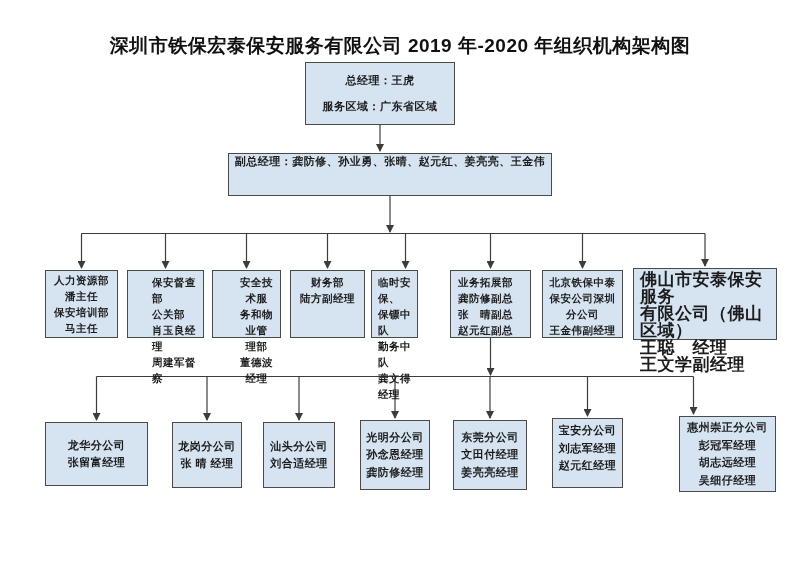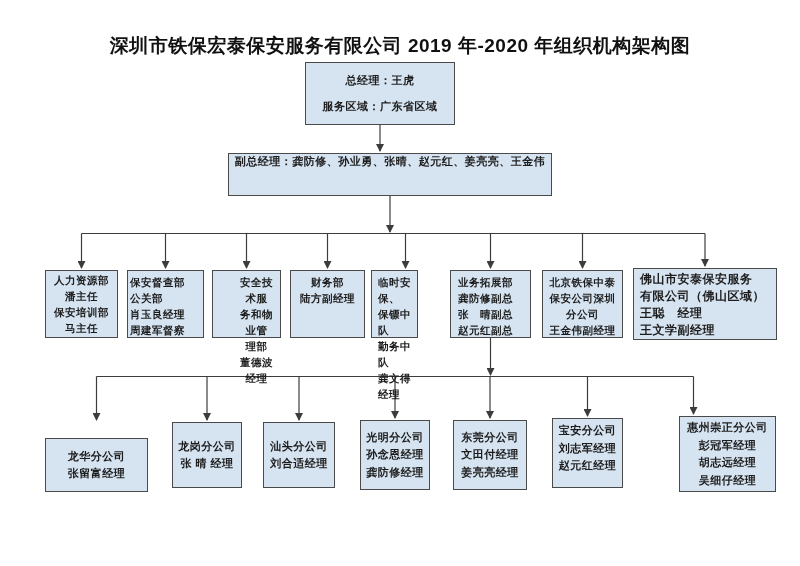--- a/index.html
+++ b/index.html
@@ -44,32 +44,32 @@
 
   
   .gm   { left: 305px; top: 62px;  width: 150px; height: 63px;
           justify-content: space-evenly; text-align: center; font-size: 11px; }
   .vp   { left: 228px; top: 153px; width: 324px; height: 43px;
           justify-content: flex-start; text-align: center; font-size: 11px; }
 
   
   .dept { top: 270px; height: 68px; font-size: 10.5px; line-height: 16px; padding: 3px 4px; }
   .d1 { left: 45px;  width: 73px;  text-align: center; justify-content: center; }
-  .d2 { left: 127px; width: 77px;  text-align: left; padding-left: 2px; }
+  .d2 { left: 127px; width: 77px;  text-align: left; padding-left: 24px; }
   .d3 { left: 212px; width: 69px;  text-align: center; padding-left: 24px; }
   .d4 { left: 290px; width: 75px;  text-align: center; }
   .d5 { left: 371px; width: 47px;  text-align: left; padding-left: 6px; }
   .d6 { left: 450px; width: 81px;  text-align: left; padding-left: 7px; }
   .d7 { left: 542px; width: 81px;  text-align: center; }
   .d8 { left: 633px; top: 268px; width: 144px; height: 72px;
-        text-align: left; padding: 2px 6px; font-size: 12px; line-height: 17px; }
+        text-align: left; padding: 2px 6px; font-size: 17px; line-height: 17px; }
 
   
   .branch { font-size: 11px; line-height: 17.5px; text-align: center; justify-content: center; }
-  .b1 { left: 45px;  top: 422px; width: 103px; height: 54px; margin-top: 16px; }
+  .b1 { left: 45px;  top: 422px; width: 103px; height: 64px; }
   .b2 { left: 172px; top: 422px; width: 70px;  height: 66px; }
   .b3 { left: 263px; top: 422px; width: 72px;  height: 66px; }
   .b4 { left: 360px; top: 420px; width: 70px;  height: 70px; align-items: flex-end; }
   .b5 { left: 453px; top: 420px; width: 74px;  height: 70px; }
   .b6 { left: 552px; top: 418px; width: 71px;  height: 70px; justify-content: flex-start; padding-top: 3px; }
   .b7 { left: 645px; top: 416px; width: 97px;  height: 76px; margin-left: 34px; }
 </style>
 </head>
 <body>
 

